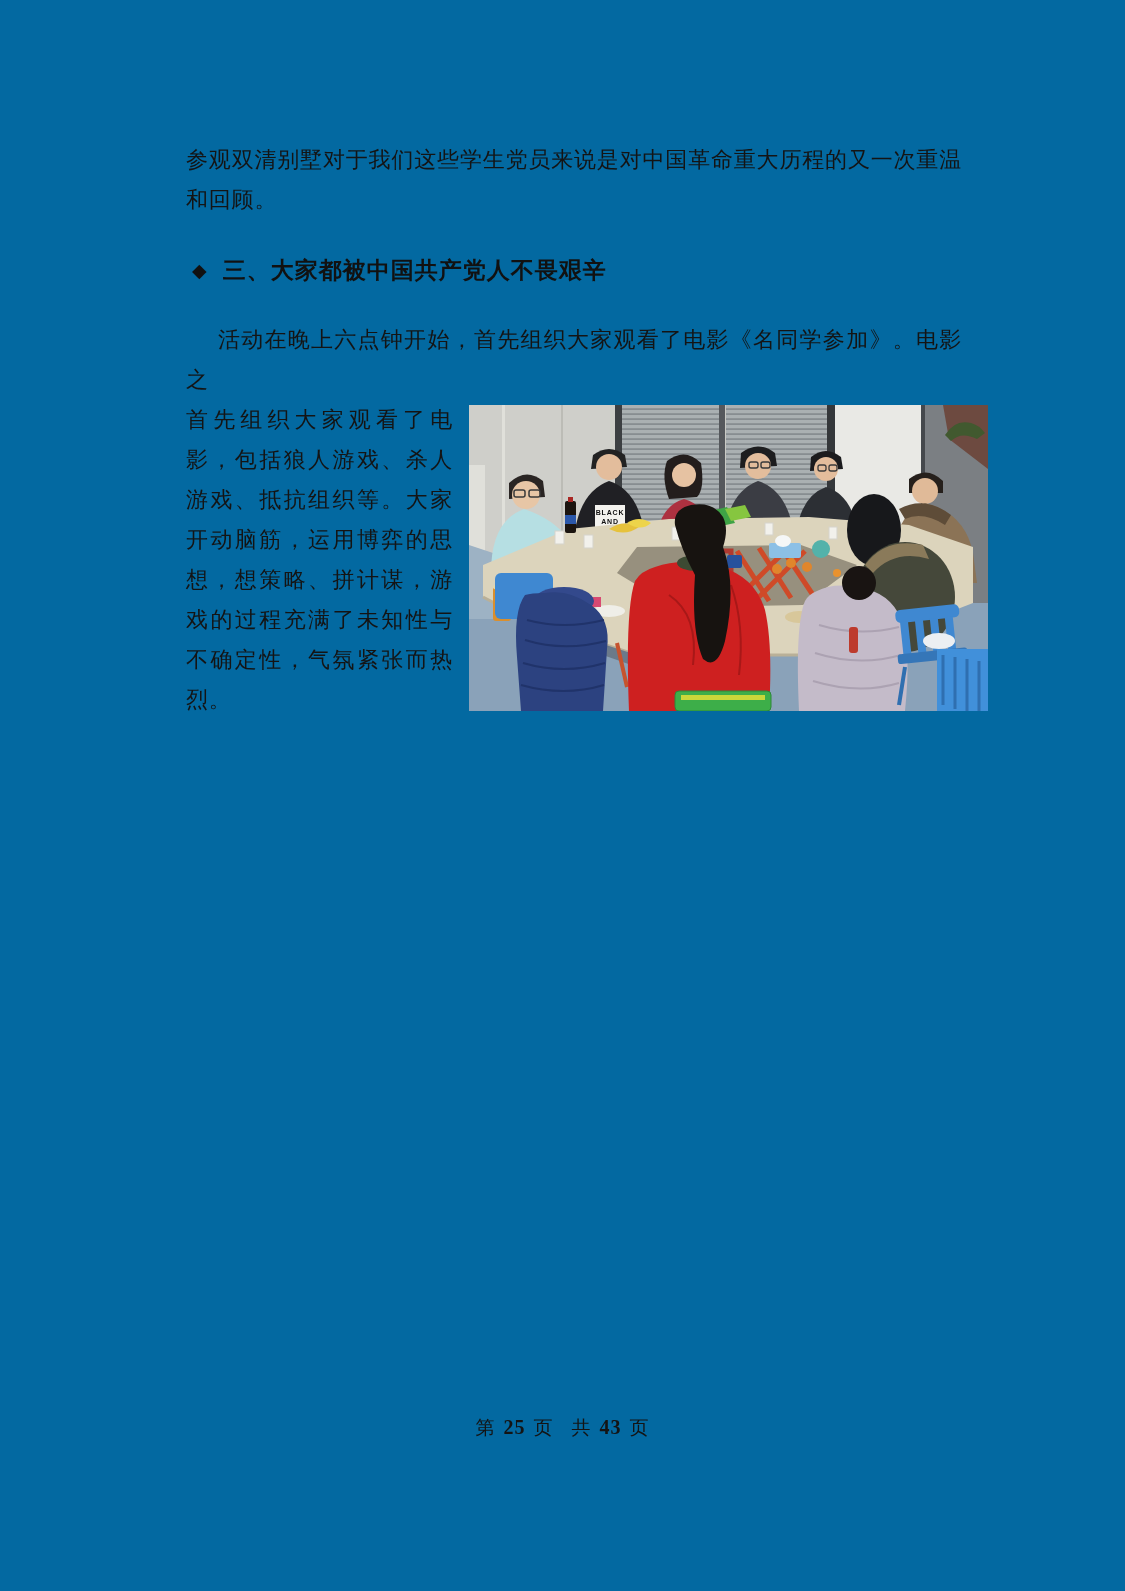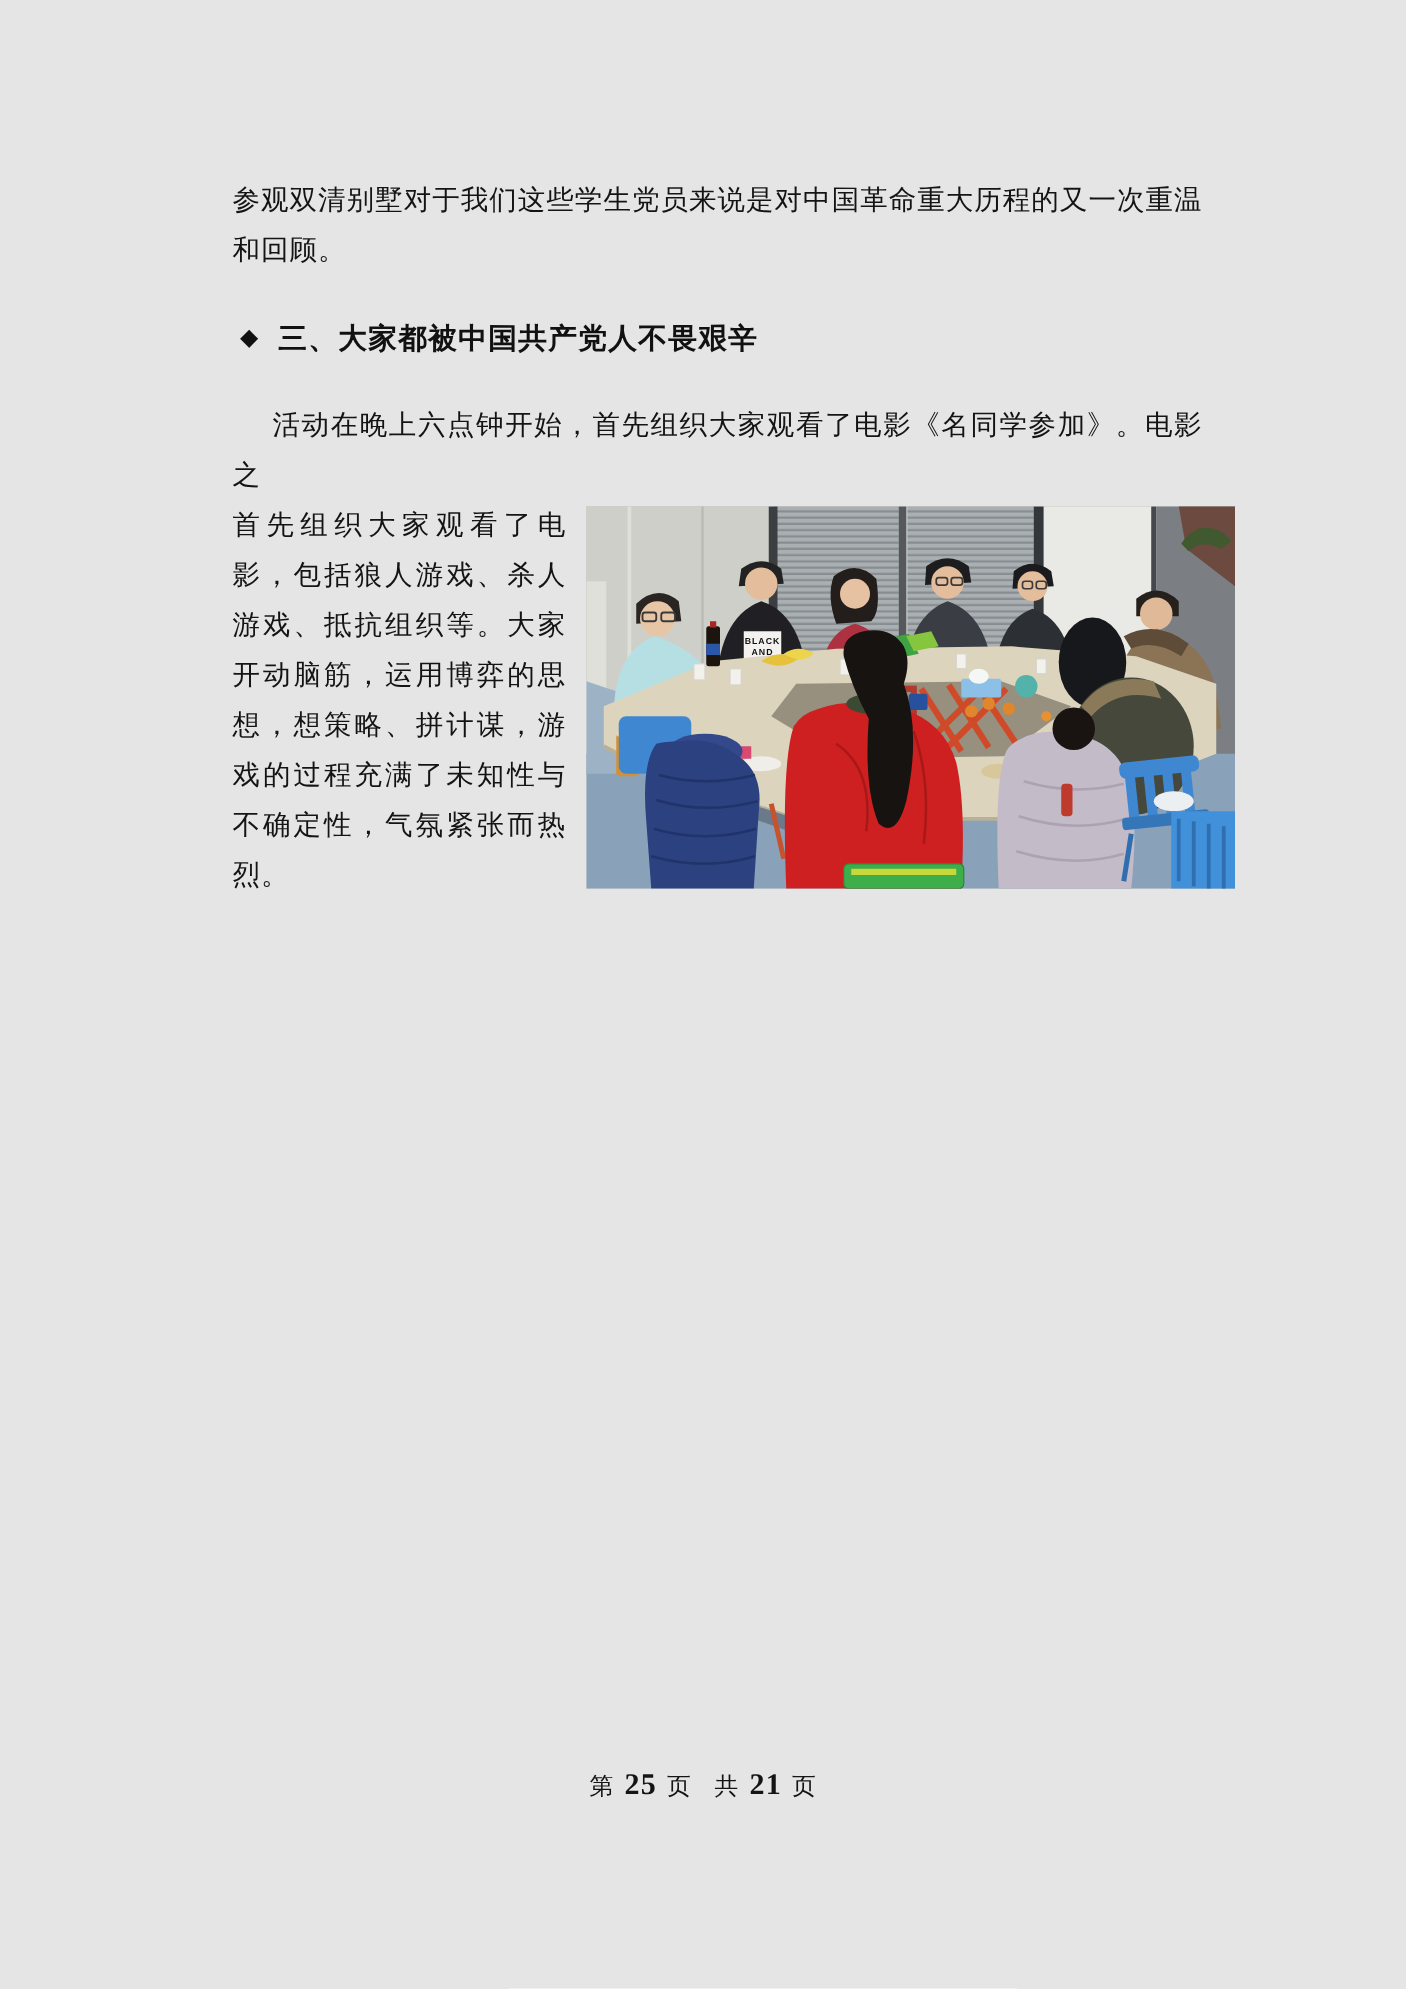--- a/index.html
+++ b/index.html
@@ -1,17 +1,17 @@
 <!DOCTYPE html>
 <html><head>
 <meta charset="utf-8">
 <style>
   html,body{margin:0;padding:0;background:#ffffff;}
   .page{
-    position:relative;width:1125px;height:1591px;background:#e5e5e5;overflow:hidden;
+    position:relative;width:1125px;height:1591px;background:#0369a1;overflow:hidden;
     font-family:"Liberation Serif","DejaVu Serif",serif;color:#141414;
   }
   .content{padding:140px 163px 0 186px;}
   .para{
     margin:0 0 26px 0;font-size:22px;line-height:40px;letter-spacing:0.8px;
     text-align:justify;text-indent:32px;
   }
   .para.no-indent{text-indent:0;}
   .heading{
     display:flex;align-items:center;margin:30px 0 30px 0;height:40px;
@@ -26,21 +26,21 @@
   .photo{
     float:right;width:519px;height:306px;margin:5px -26px 10px 16px;
     display:block;overflow:hidden;background:#c6c6c2;
   }
   .photo svg{display:block;width:100%;height:100%;}
   .footer{
     position:absolute;top:1415px;left:0;right:0;text-align:center;
     font-size:19px;letter-spacing:1px;color:#141414;
   }
   .footer span{margin:0 4px;}
-  .footer .num{font-weight:bold;font-size:24px;}
+  .footer .num{font-weight:bold;font-size:20px;}
   .footer .gap{margin-left:14px;}
   .svg-label{font-family:"Liberation Sans","DejaVu Sans",sans-serif;font-weight:bold;font-size:7px;fill:#101010;text-anchor:middle;}
 </style>
 </head>
 <body>
 
 <div class="page">
   <div class="content">
 
     <p class="para no-indent">参观双清别墅对于我们这些学生党员来说是对中国革命重大历程的又一次重温和回顾。</p>
@@ -216,15 +216,15 @@
             <path d="M474,250 L474,300 M486,252 L486,304 M498,254 L498,306 M510,256 L510,306" stroke="#2f6fb0" stroke-width="3"></path>
             <line x1="436" y1="262" x2="430" y2="300" stroke="#2f6fb0" stroke-width="4"></line>
           </g>
         </svg>
       </span><span class="wrap-text">首先组织大家观看了电影，包括狼人游戏、杀人游戏、抵抗组织等。大家开动脑筋，运用博弈的思想，想策略、拼计谋，游戏的过程充满了未知性与不确定性，气氛紧张而热烈。</span>
     </div>
 
   </div>
 
   <div class="footer">
-    <span>第</span><span class="num">25</span><span>页</span><span class="gap">共</span><span class="num">21</span><span>页</span>
+    <span>第</span><span class="num">25</span><span>页</span><span class="gap">共</span><span class="num">43</span><span>页</span>
   </div>
 </div>
 
 </body></html>

